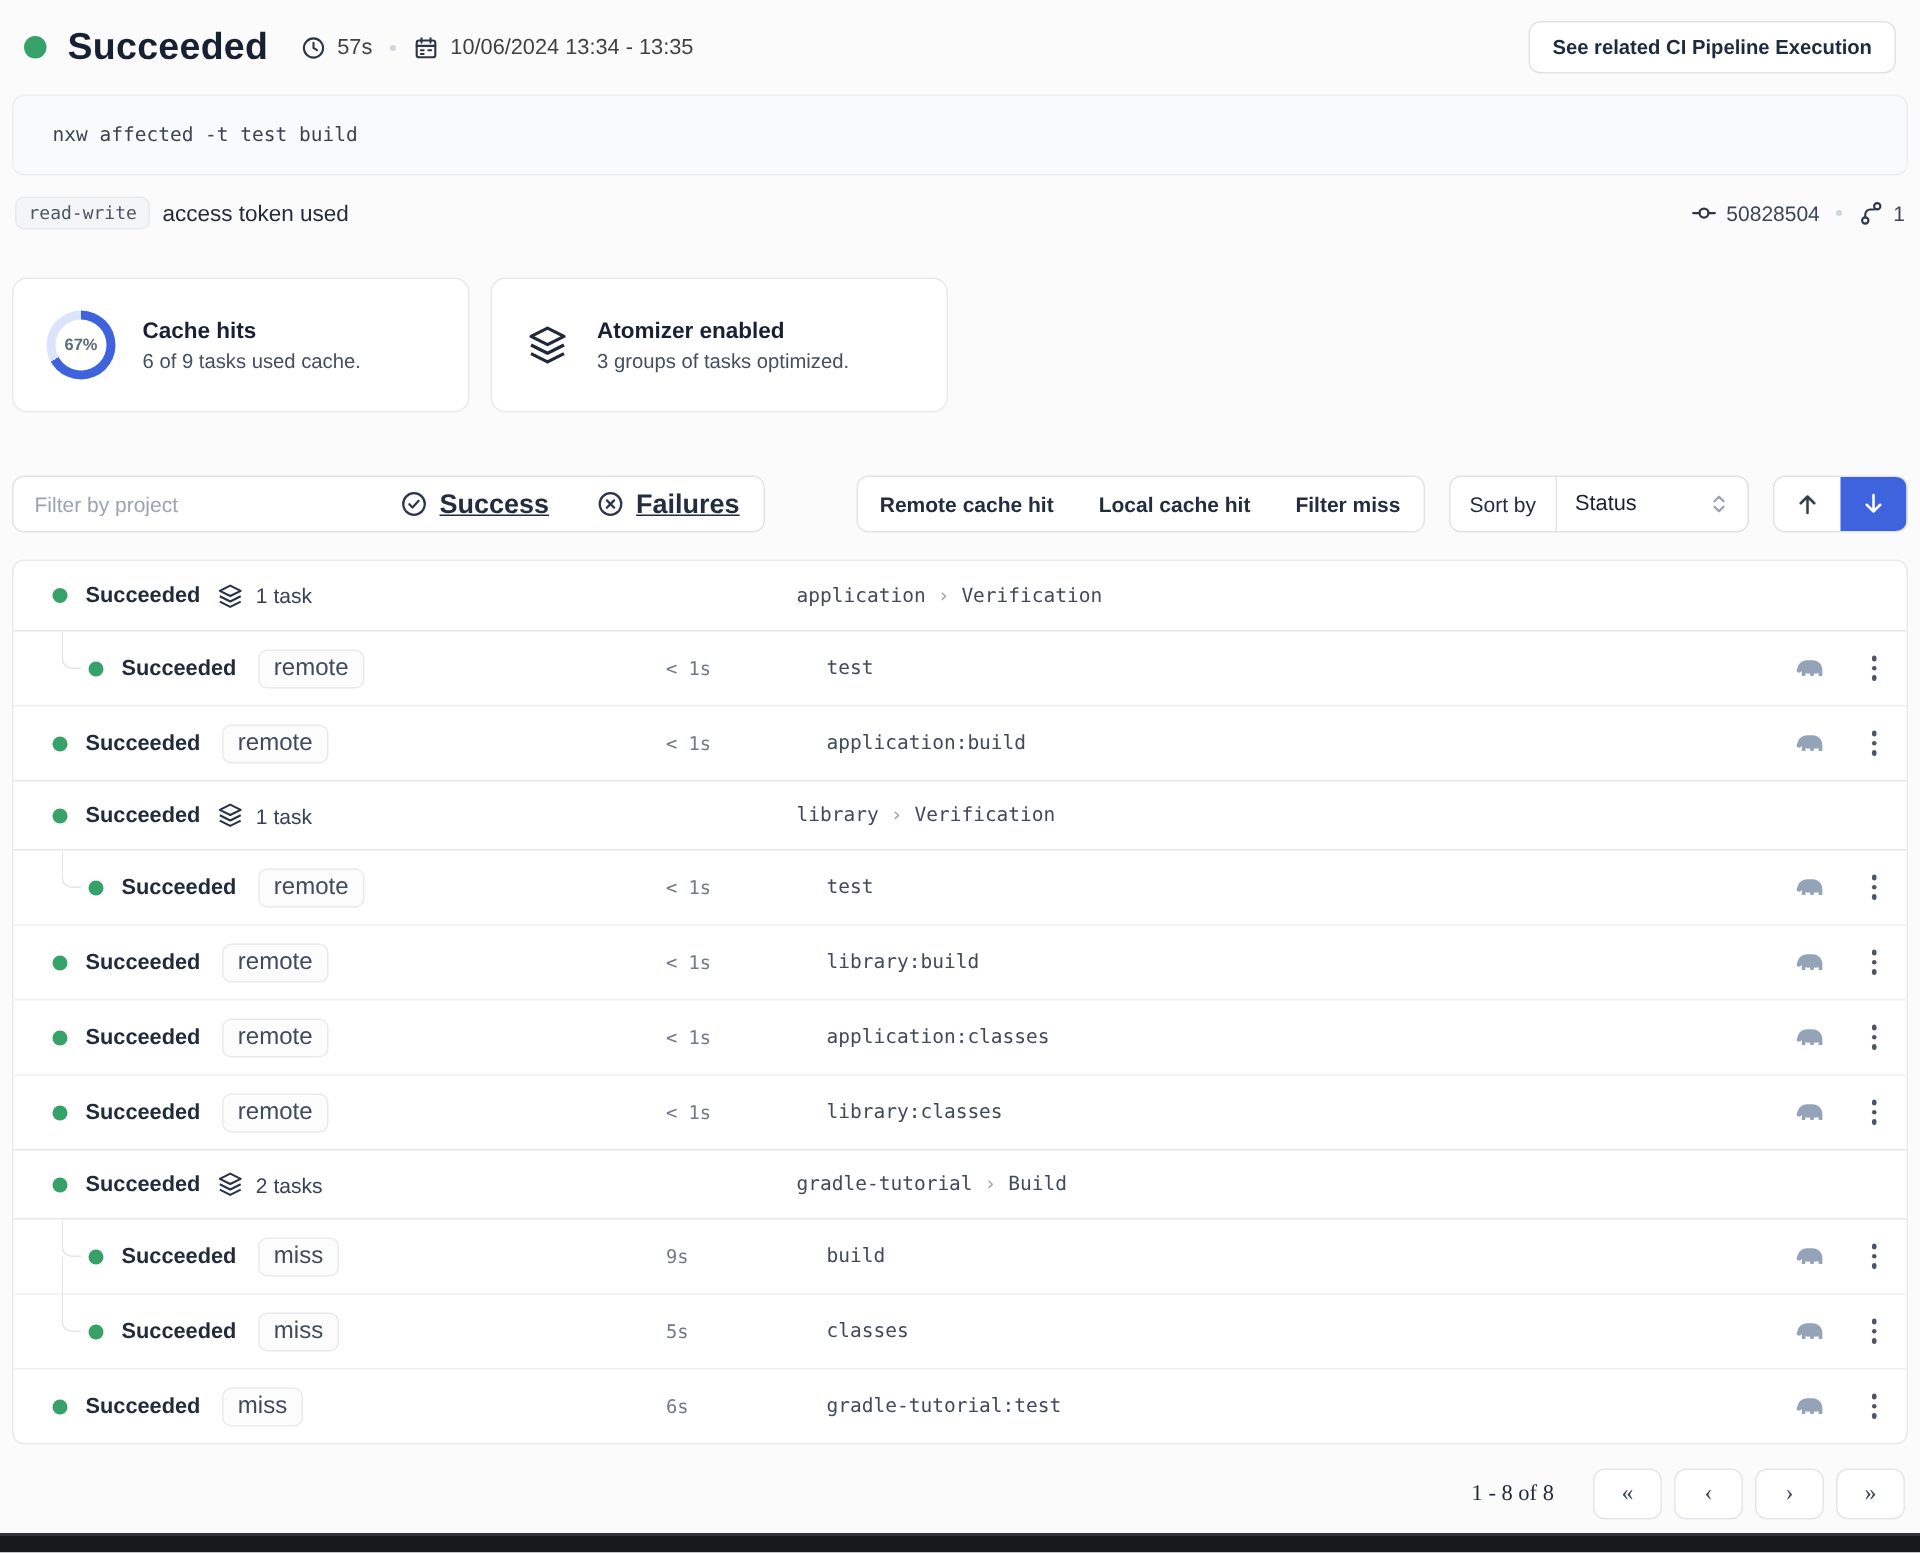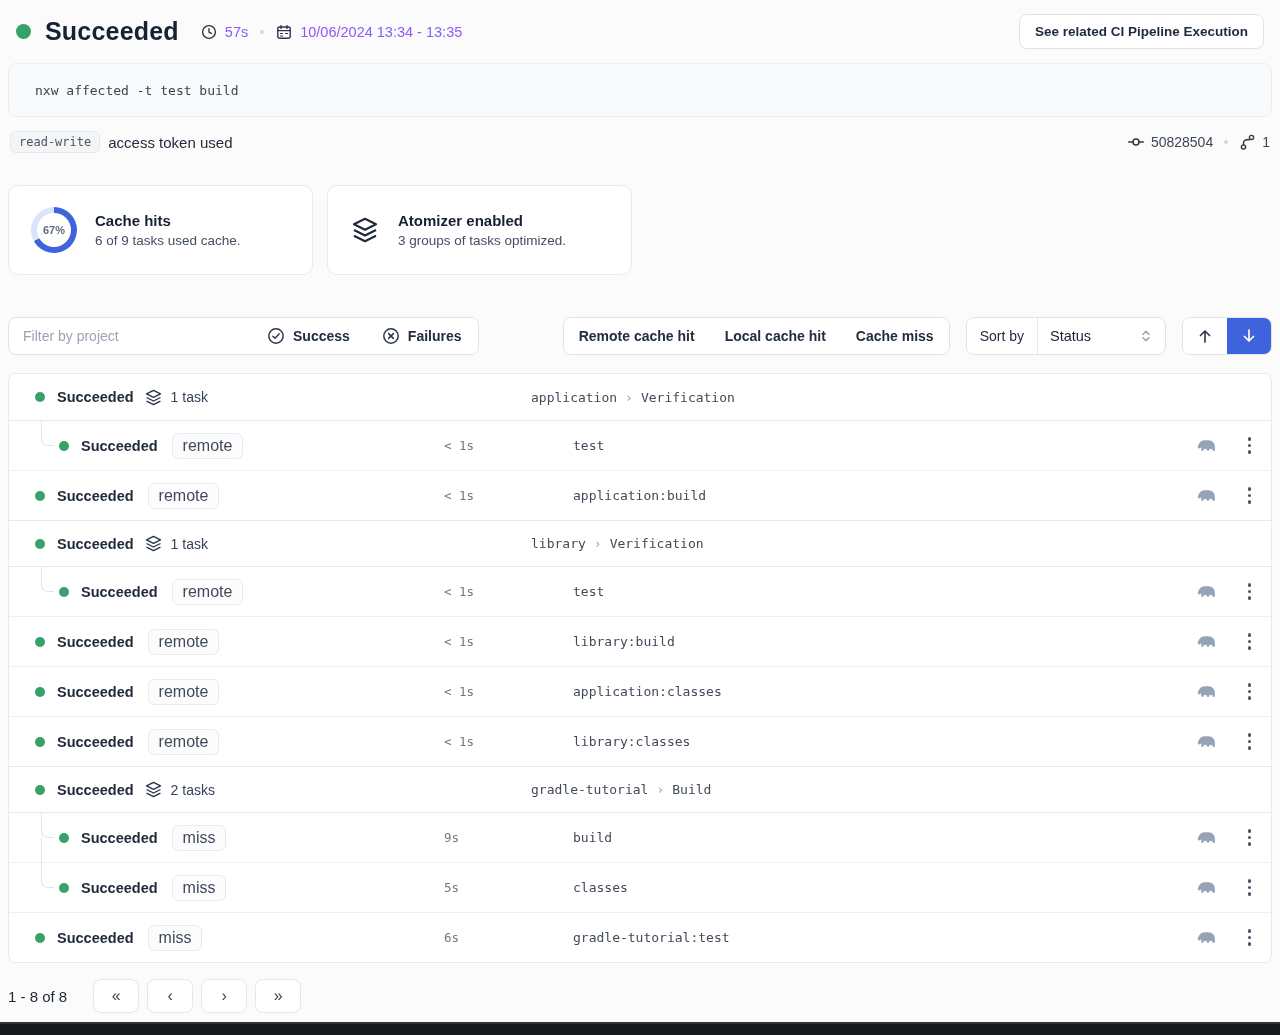--- a/index.html
+++ b/index.html
@@ -8,21 +8,21 @@
     font-family: "Liberation Sans", sans-serif;
     background:#fbfbfb; color:#1c2536; position:relative; overflow:hidden;
   }
   .mono { font-family:"DejaVu Sans Mono", monospace; }
   .page { padding:0 8px; }
 
   
   .hdr { display:flex; align-items:center; padding:14px 8px 10px 8px; }
   .hdr .dot { width:15px; height:15px; border-radius:50%; background:#36a269; margin-right:14px; flex:none; }
   .hdr h1 { font-size:25px; font-weight:700; color:#182034; letter-spacing:.2px; margin-right:22px; }
-  .hdr .meta { display:flex; align-items:center; gap:8px; font-size:14.5px; color:#8b5cf6; font-weight:500; }
+  .hdr .meta { display:flex; align-items:center; gap:8px; font-size:14.5px; color:#404040; font-weight:500; }
   .sep-dot { width:4px; height:4px; border-radius:50%; background:#cfd6de; margin:0 4px; }
   .icon { display:inline-flex; align-items:center; justify-content:center; color:#2c3648; }
   .hdr .spacer { flex:1; }
   .cta-btn { background:#fff; border:1px solid #dfe3e8; border-radius:8px; padding:9px 15px;
     font-size:13.5px; font-weight:700; color:#1e2a3d; cursor:pointer; font-family:inherit; }
 
   
   .cmd-box { margin-top:4px; background:#f8fafb; border:1px solid #eceef1; border-radius:8px;
     height:54px; display:flex; align-items:center; padding-left:26px; font-size:13px; color:#3b4452; }
 
@@ -46,21 +46,21 @@
   .card .txt .s { font-size:13.5px; color:#444f60; }
   .atom-icon { color:#1f2937; flex:none; }
 
   
   .filterbar { display:flex; align-items:center; margin-top:42px; }
   .seg-group { display:flex; align-items:stretch; background:#fff; border:1px solid #dfe3e8; border-radius:8px; overflow:hidden; height:38px; }
   .seg-group > * + * { border-left:1px solid #e3e7eb; }
   .filter-input { border:none; outline:none; width:242px; padding:0 14px; font-size:14px; color:#1e2a3d; font-family:inherit; background:transparent; }
   .filter-input::placeholder { color:#9aa4b2; }
   .toggle-btn { display:flex; align-items:center; gap:8px; padding:0 16px; background:#fff; border:none;
-    font-size:14px; font-weight:700; color:#222d40; cursor:pointer; font-family:inherit; }
+    font-size:18px; font-weight:700; color:#222d40; cursor:pointer; font-family:inherit;text-decoration:underline; }
   .filterbar .right { margin-left:auto; display:flex; align-items:center; gap:16px; }
   .cache-btn { padding:0 15px; background:#fff; border:none; font-size:14px; font-weight:700; color:#222d40; cursor:pointer; font-family:inherit; }
   .sort-label { display:flex; align-items:center; padding:0 13px; font-size:14px; color:#222d40; }
   .sort-select { display:flex; align-items:center; gap:26px; padding:0 12px; font-size:14.5px; color:#182034; cursor:pointer; min-width:128px; justify-content:space-between; }
   .arrow-btn { width:44px; display:flex; align-items:center; justify-content:center; background:#fff; border:none; cursor:pointer; color:#333e50; }
   .arrow-btn.active { background:#3e63dd; color:#fff; }
 
   
   .list { margin-top:18px; background:#fff; border:1px solid #e7eaee; border-radius:8px; overflow:hidden; }
   .row { position:relative; display:flex; align-items:center; }
@@ -74,30 +74,30 @@
   .row.task { padding-left:26px; }
   .row.task.child { padding-left:50px; }
   .connector { position:absolute; left:32px; top:0; width:13px; height:50%;
     border-left:1px solid #e2e6ea; border-bottom:1px solid #e2e6ea; border-bottom-left-radius:7px; }
   .row.cont .connector { top:-25px; height:calc(50% + 25px); }
   .layers-sm { margin-left:10px; color:#28324a; }
   .count { font-size:14px; color:#36415a; margin-left:8px; }
   .badge { margin-left:14px; font-size:16px; color:#3f4a5a; background:#fcfcfd; border:1px solid #e8eaee;
     border-radius:6px; padding:4px 10px; line-height:1; }
   .dur { position:absolute; left:435px; font-size:12.5px; color:#717a86; }
-  .target { position:absolute; left:564px; font-size:13px; color:#414a58; }
+  .target { position:absolute; left:542px; font-size:13px; color:#414a58; }
   .gpath { position:absolute; left:522px; font-size:13px; color:#414a58; display:flex; align-items:center; gap:8px; }
   .gpath .chev { color:#9aa3af; font-size:13px; }
   .row-icons { position:absolute; right:16px; display:flex; align-items:center; gap:26px; }
   .eleph { color:#94a3b8; cursor:pointer; display:inline-flex; }
   .kebab { display:inline-flex; flex-direction:column; gap:3px; cursor:pointer; padding:4px; }
   .kebab i { width:3.5px; height:3.5px; border-radius:50%; background:#4b5565; }
 
   
-  .pager { display:flex; align-items:center; gap:8px; margin-top:16px; padding-right:2px; }
+  .pager { display:flex; align-items:center; justify-content:flex-end; gap:8px; margin-top:16px; padding-right:2px;font-family:Liberation Serif, serif; }
   .pager .label { font-size:15px; color:#1f2937; margin-right:18px; }
   .pg-btn { width:46px; height:34px; background:#fff; border:1px solid #e3e6ea; border-radius:8px;
     font-size:16px; color:#3c4656; cursor:pointer; font-family:inherit; line-height:1; }
 
   .bottom-bar { position:absolute; left:0; bottom:0; width:100%; height:13px; background:#17181c; border-top:2px solid #313339; }
 </style>
 </head>
 <body>
 
 <svg width="0" height="0" style="position:absolute">
@@ -238,21 +238,21 @@
             </svg>
           </span>
         <span>Failures</span>
       </button>
     </div>
 
     <div class="right">
       <div class="seg-group">
         <button class="cache-btn">Remote cache hit</button>
         <button class="cache-btn">Local cache hit</button>
-        <button class="cache-btn">Cache miss</button>
+        <button class="cache-btn">Filter miss</button>
       </div>
       <div class="seg-group">
         <div class="sort-label">Sort by</div>
         <div class="sort-select">
           <span>Status</span>
           <span class="icon" style="color:#98a2b0">
               <svg width="14" height="16">
                 <use href="#i-updown"></use>
               </svg>
             </span>

